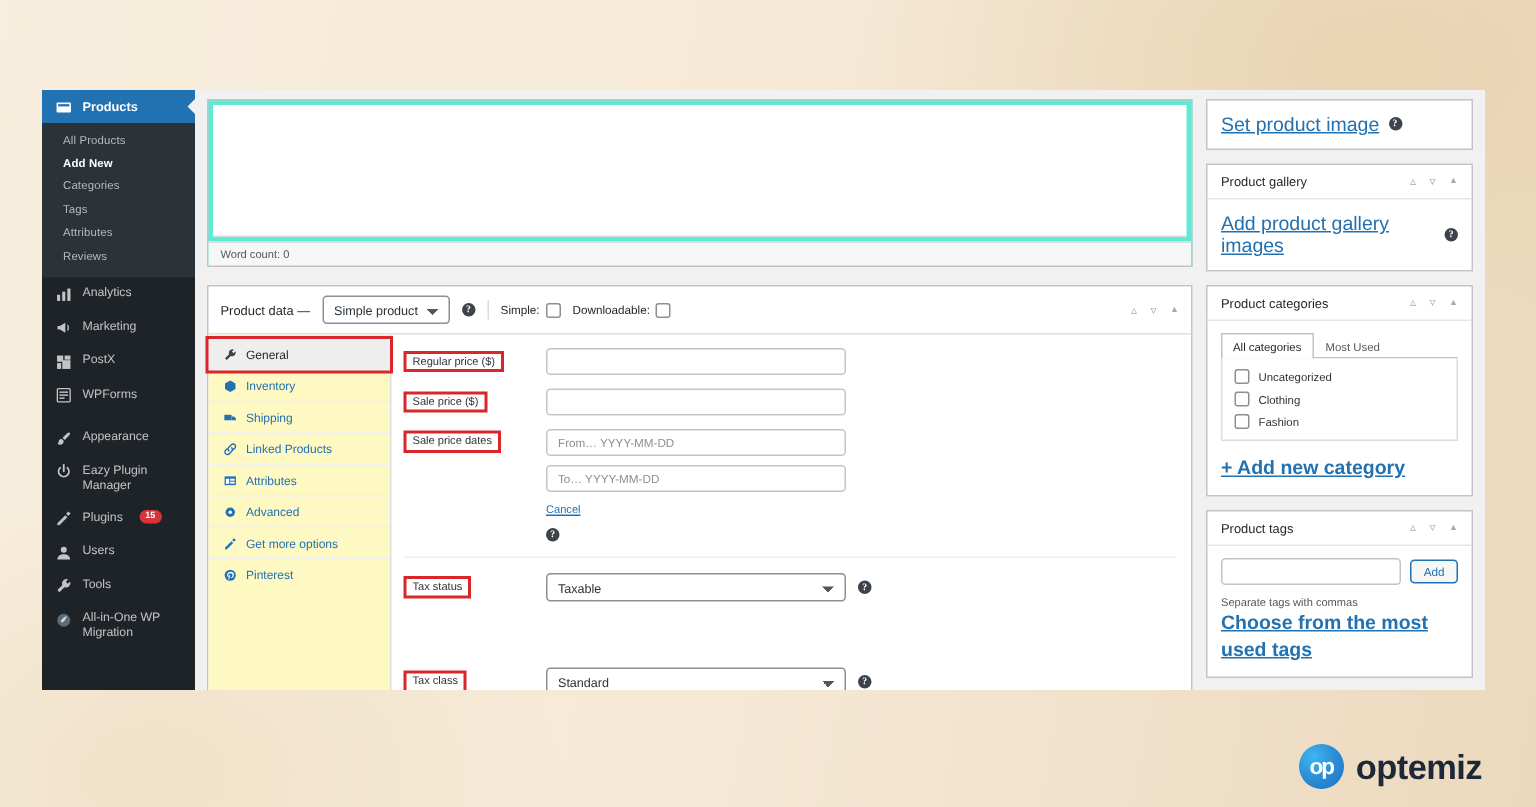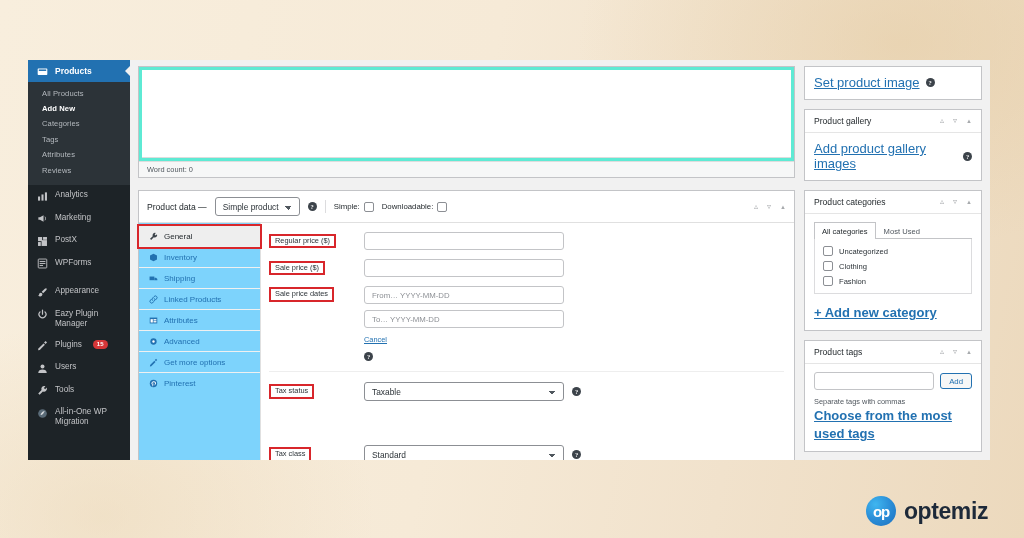--- a/index.html
+++ b/index.html
@@ -108,21 +108,21 @@
   .vsep { width: 1px; height: 13px; background: #dcdcde; }
   .cbx-lbl { display: flex; align-items: center; gap: 4px; font-size: 7.8px; color: #1d2327; }
   .cbx {
     width: 10px; height: 10px; border: 1px solid #8c8f94;
     border-radius: 2px; background: #fff; flex: 0 0 10px;
   }
   #pd-head .collapse-ctrls { margin-left: auto; display: flex; align-items: center; gap: 9px; }
 
   #pd-body { display: flex; min-height: 205px; }
   #pd-tabs {
-    width: 122px; flex: 0 0 122px; background: #7dd3fc;
+    width: 122px; flex: 0 0 122px; background: #fef9c3;
     border-right: 1px solid #e0e0e0; padding: 3px 0;
   }
   .pd-tab {
     display: flex; align-items: center; gap: 6px;
     font-size: 8px; color: #2271b1; padding: 5.5px 8px 5.5px 9px;
     border-bottom: 1px solid #f0f0f0; position: relative;
   }
   .pd-tab.active { background: #eee; color: #1d2327; }
   .pd-tab .t-ico { width: 10px; flex: 0 0 10px; display: flex; justify-content: center; }
 

